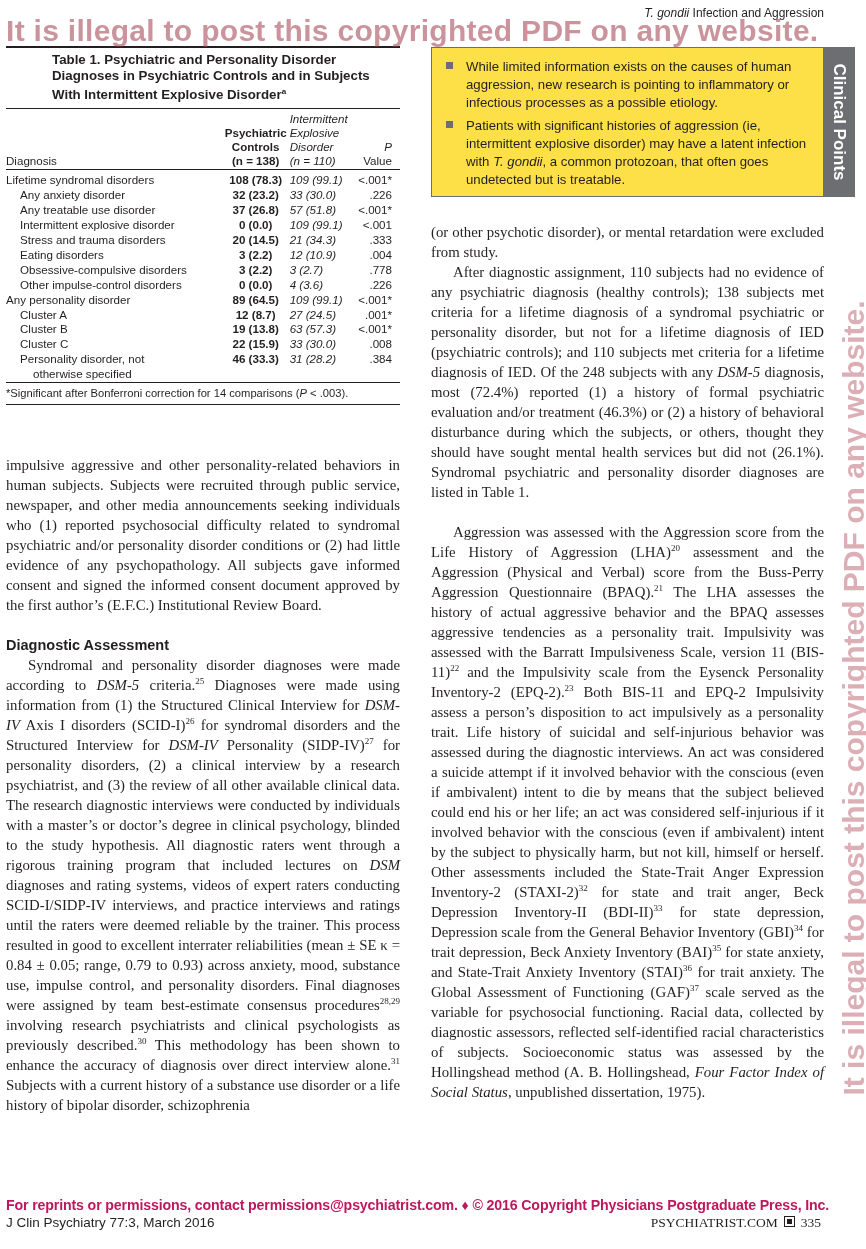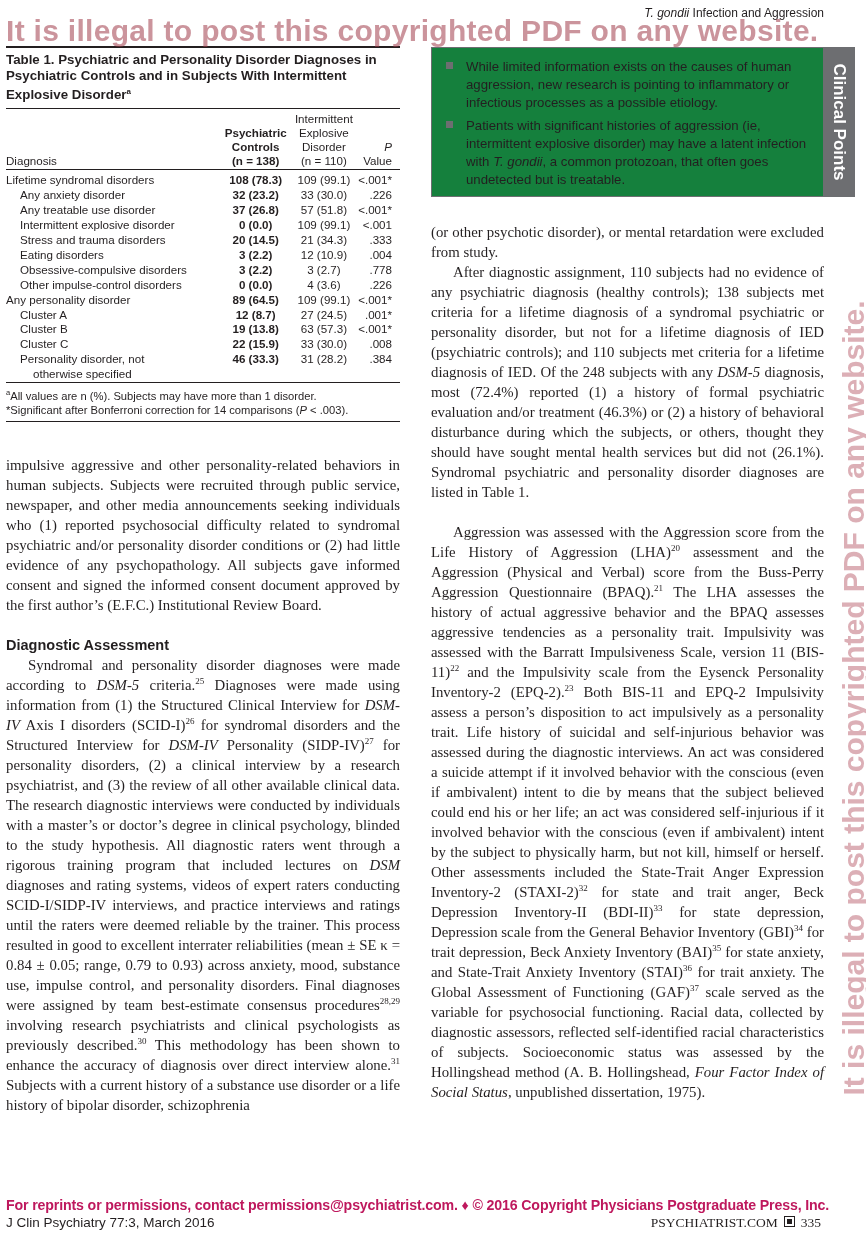--- a/index.html
+++ b/index.html
@@ -11,38 +11,38 @@
   .running-head i{font-style:italic;}
 
   .wm-top{position:absolute;top:14px;left:6px;font-size:30px;font-weight:bold;color:rgba(160,60,75,0.55);white-space:nowrap;letter-spacing:0.3px;z-index:5;pointer-events:none;}
   .wm-side{position:absolute;top:218px;left:834px;width:40px;height:960px;z-index:5;pointer-events:none;}
   .wm-side span{position:absolute;left:50%;top:50%;transform:translate(-50%,-50%) rotate(-90deg);white-space:nowrap;font-size:30px;font-weight:bold;color:rgba(185,95,110,0.5);}
 
   
   .table-block{position:absolute;top:46px;left:6px;width:394px;}
   .rule-thick{border-top:2px solid #231f20;}
   .rule{border-top:1px solid #231f20;}
-  .tbl-title{font-size:13.3px;font-weight:bold;line-height:16px;padding:4px 0 5px 0;}
+  .tbl-title{font-size:13.3px;font-weight:bold;line-height:16px;padding:4px 0 5px 0;margin-left:46px;}
   .tbl-title sup{font-size:8px;}
   table{border-collapse:collapse;width:100%;font-size:11.6px;}
   th{font-weight:normal;line-height:14px;vertical-align:bottom;padding:3px 0 1px 0;}
   thead tr{border-bottom:1px solid #231f20;}
   td{line-height:14.9px;padding:0;vertical-align:top;white-space:nowrap;}
   .c1{text-align:left;width:208px;}
   .c2{text-align:center;width:70px;padding-left:4px;font-weight:bold;}
-  .c3{text-align:center;width:72px;}
+  .c3{text-align:left;width:72px;font-style:italic;}
   .c4{text-align:right;padding-right:8px;}
   .ind{padding-left:14px;}
   .ind2{padding-left:27px;}
   tbody tr:first-child td{padding-top:3px;}
   .footnotes{font-size:11.2px;line-height:14.6px;padding:3px 0 3px 0;border-top:1px solid #231f20;border-bottom:1px solid #231f20;}
   .footnotes sup{font-size:7.5px;}
 
   
-  .cp-box{position:absolute;top:47px;left:431px;width:392px;height:148px;border:1px solid #6d6e71;border-right:none;background:#15803d;}
+  .cp-box{position:absolute;top:47px;left:431px;width:392px;height:148px;border:1px solid #6d6e71;border-right:none;background:#fde047;}
   .cp-tab{position:absolute;top:47px;left:823px;width:32px;height:150px;background:#6d6e71;}
   .cp-tab span{position:absolute;left:50%;top:50%;transform:translate(-50%,-50%) rotate(90deg);white-space:nowrap;color:#fff;font-weight:bold;font-size:17px;}
   .cp-list{list-style:none;margin:0;padding:10px 12px 0 34px;}
   .cp-list li{position:relative;font-size:13.2px;line-height:18px;margin-bottom:5px;}
   .cp-list li .bullet{position:absolute;left:-20px;top:4px;width:7px;height:7px;background:#6d6e71;}
   .cp-list li i{font-style:italic;}
 
   
   .col{position:absolute;font-size:14.8px;line-height:20px;text-align:justify;}
   .col p{margin:0;}
@@ -170,21 +170,20 @@
             <div>Personality disorder, not</div>
             <div class="ind2" style="padding-left: 13px;">otherwise specified</div>
           </td>
           <td class="c2">46 (33.3)</td>
           <td class="c3">31 (28.2)</td>
           <td class="c4">.384</td>
         </tr>
       </tbody>
   </table>
   <div class="footnotes">
-    <div><sup>a</sup><span>All values are n (%). Subjects may have more than 1 disorder.</span></div>
     <div><span>*Significant after Bonferroni correction for 14 comparisons (</span><i>P</i><span> &lt; .003).</span></div>
   </div>
 </div>
 
 <div class="cp-box sans">
   <ul class="cp-list">
     <li><span class="bullet"></span><span>While limited information exists on the causes of human aggression, new research is pointing to inflammatory or infectious processes as a possible etiology.</span></li>
     <li><span class="bullet"></span><span>Patients with significant histories of aggression (ie, intermittent explosive disorder) may have a latent infection with </span><i>T. gondii</i><span>, a common protozoan, that often goes undetected but is treatable.</span></li>
   </ul>
 </div>

